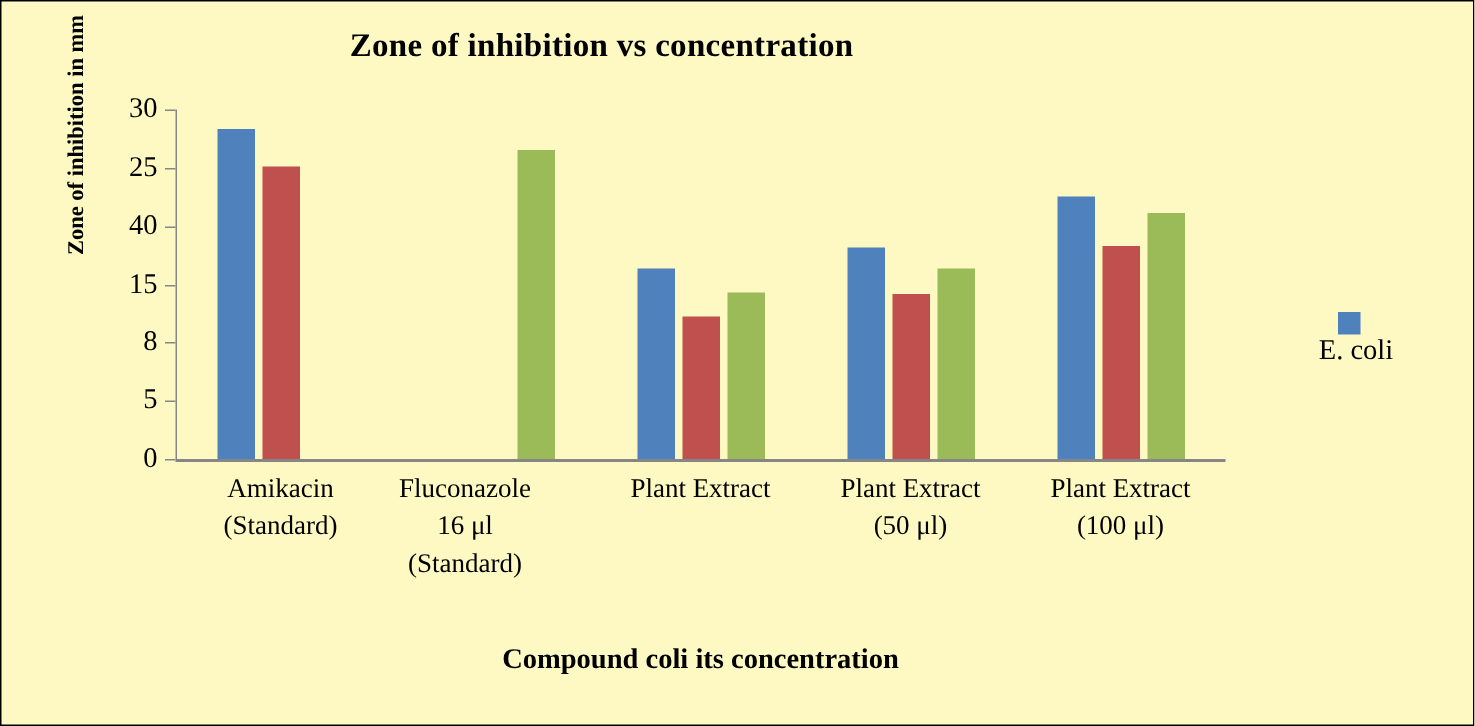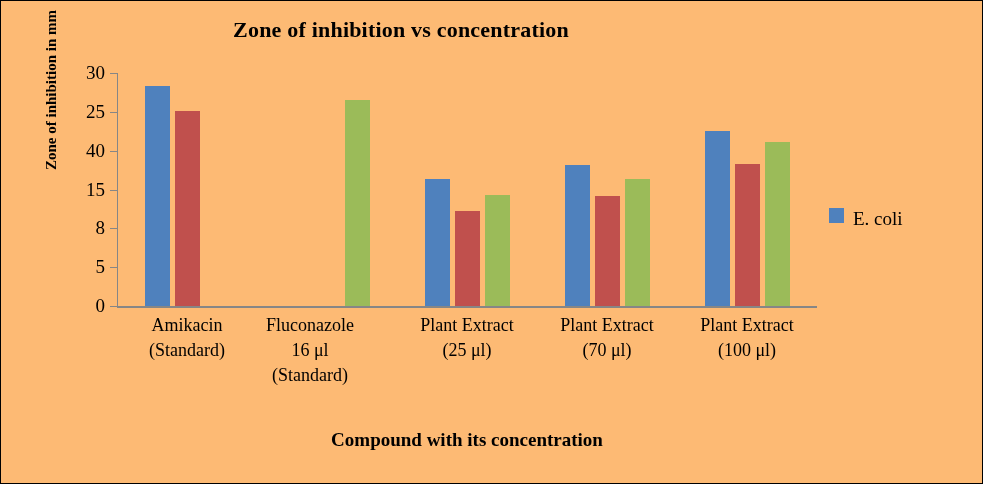--- a/index.html
+++ b/index.html
@@ -9,21 +9,21 @@
   }
   body {
     font-family: "Liberation Serif", "DejaVu Serif", serif;
   }
   #figure {
     position: relative;
     width: 983px;
     height: 484px;
     box-sizing: border-box;
     border: 1px solid #000000;
-    background: #fdba74;
+    background: #fef9c3;
     overflow: hidden;
   }
 
   
   #chart-title {
     position: absolute;
     left: 0;
     top: 16px;
     width: 800px;
     text-align: center;
@@ -152,21 +152,23 @@
 
   
   #legend {
     position: absolute;
     left: 828px;
     top: 207px;
     width: 150px;
   }
   .legend-item {
     display: flex;
+    align-items: center;
     height: 36px;
+    flex-direction: column;
   }
   .legend-swatch {
     width: 15px;
     height: 15px;
     flex: 0 0 15px;
     margin-right: 9px;
   }
   .legend-label {
     font-size: 19px;
     color: #000000;
@@ -246,33 +248,32 @@
         <span>Amikacin</span>
         <span>(Standard)</span>
       </div>
       <div class="cat-label" style="left: 113px; width: 160px;">
         <span>Fluconazole</span>
         <span>16 μl</span>
         <span>(Standard)</span>
       </div>
       <div class="cat-label" style="left: 270px; width: 160px;">
         <span>Plant Extract</span>
-        <span>(25 μl)</span>
       </div>
       <div class="cat-label" style="left: 410px; width: 160px;">
         <span>Plant Extract</span>
-        <span>(70 μl)</span>
+        <span>(50 μl)</span>
       </div>
       <div class="cat-label" style="left: 550px; width: 160px;">
         <span>Plant Extract</span>
         <span>(100 μl)</span>
       </div>
     </div>
 
-  <div id="x-axis-title">Compound with its concentration</div>
+  <div id="x-axis-title">Compound coli its concentration</div>
 
   <div id="legend">
       <div class="legend-item">
         <div class="legend-swatch" style="background: rgb(79, 129, 189);"></div>
         <div class="legend-label">E. coli</div>
       </div>
     </div>
 
 </div>
 

